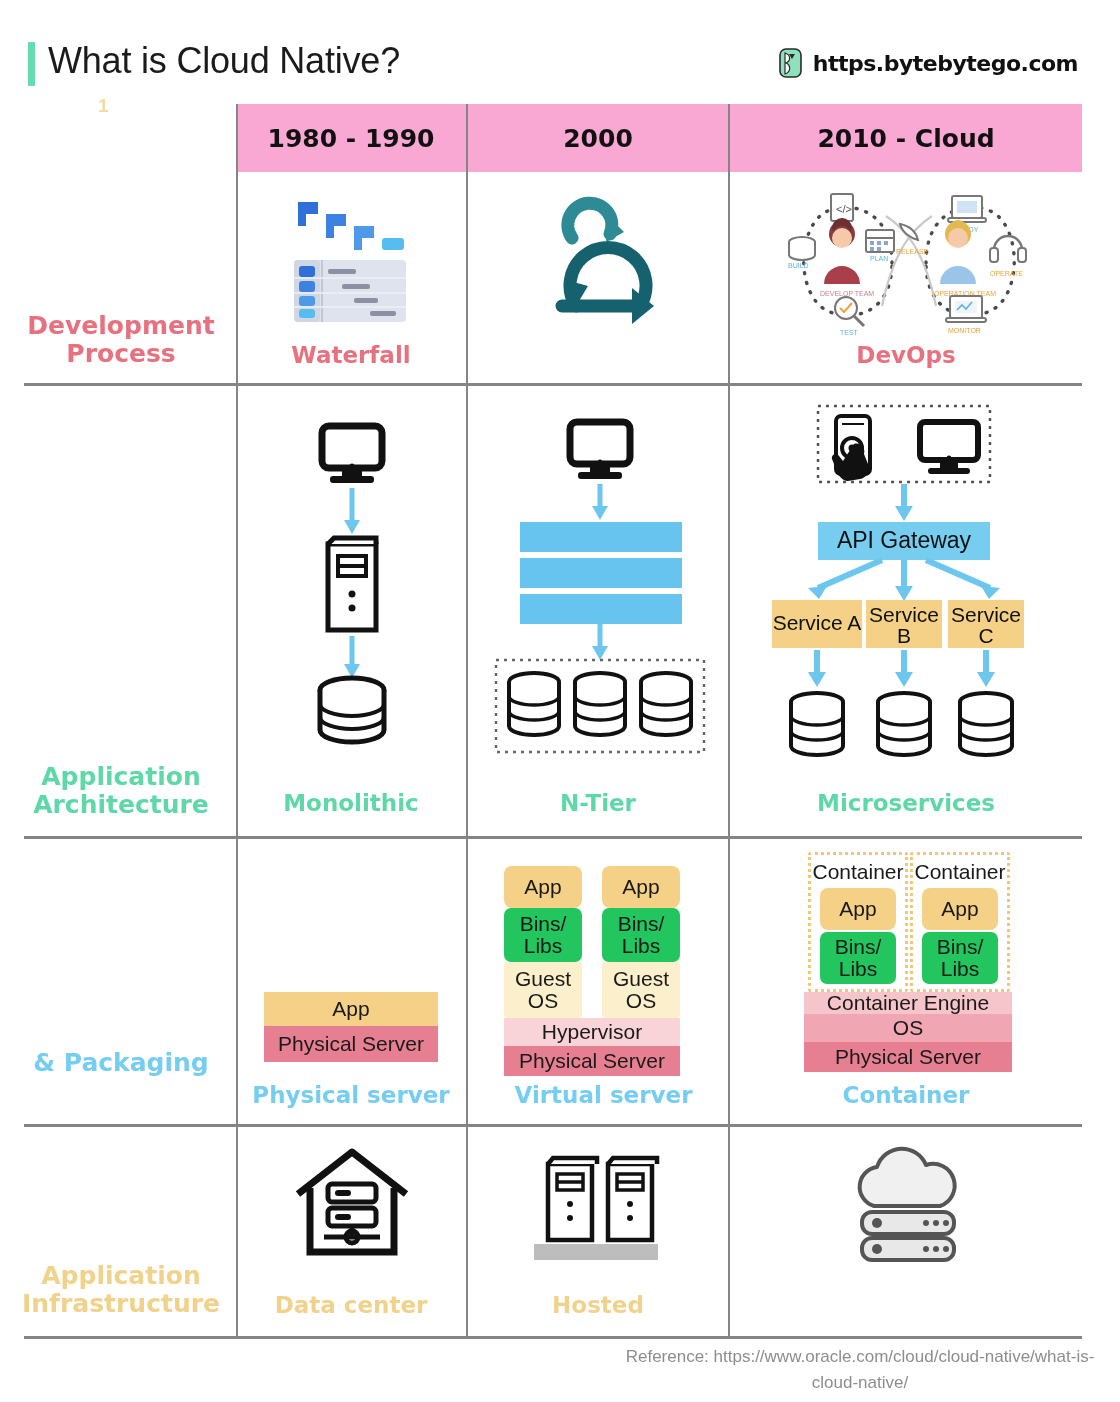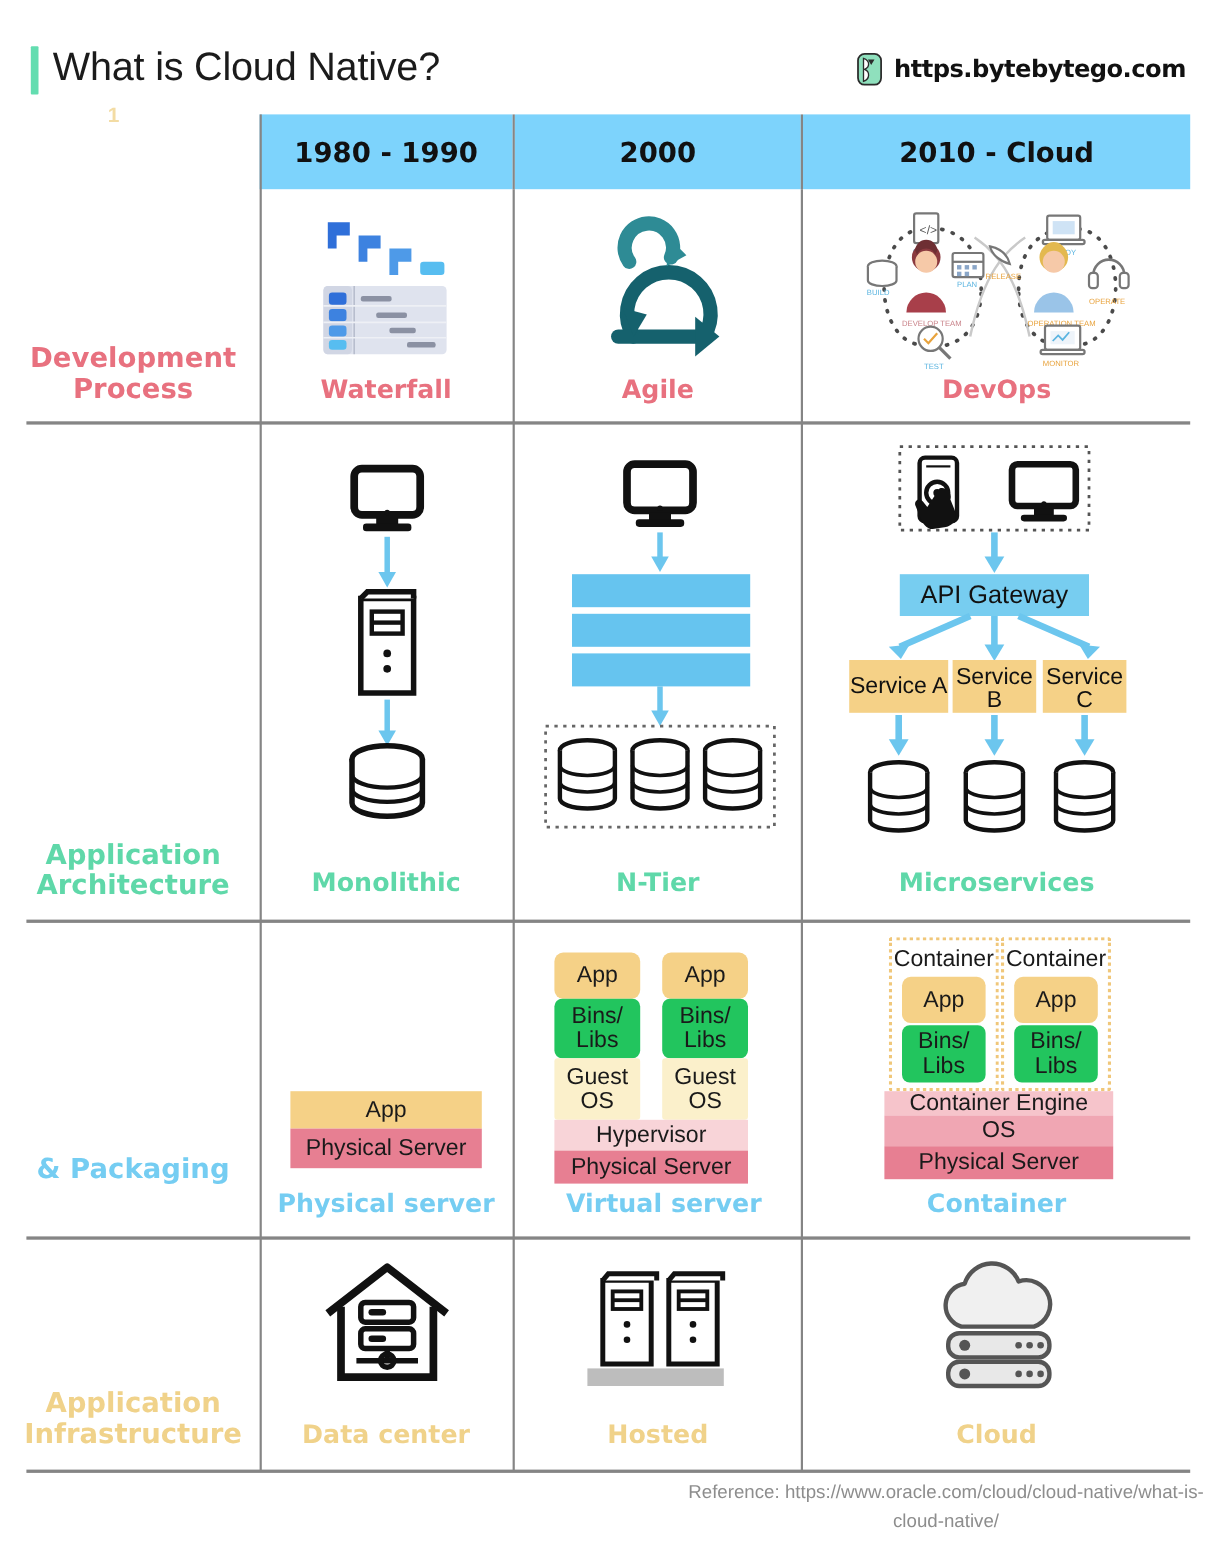--- a/index.html
+++ b/index.html
@@ -31,21 +31,21 @@
     font-size: 19px; color: #f3dca4; font-weight: 600;
   }
 
   
   .grid { position: absolute; left: 0; top: 0; width: 1120px; height: 1402px; }
   .vline { position: absolute; background: #858585; width: 2px; }
   .hline { position: absolute; background: #858585; height: 3px; }
 
   .hdr {
     position: absolute; top: 104px; height: 68px;
-    background: #7dd3fc; display: flex; align-items: center; justify-content: center;
+    background: #f9a8d4; display: flex; align-items: center; justify-content: center;
   }
   .hdr span { font-size: 25px; font-weight: 700; color: #111; font-family: "DejaVu Sans", sans-serif; }
   .hdr-sep { position: absolute; top: 104px; height: 68px; width: 2px; background: #858585; }
 
   .rowlabel {
     position: absolute; left: 8px; width: 226px;
     text-align: center; font-size: 25px; font-weight: 700; line-height: 1.12;
     font-family: "DejaVu Sans", sans-serif;
   }
   .cell { position: absolute; }
@@ -170,21 +170,20 @@
         <g fill="none" stroke-width="13" stroke-linecap="round">
           <path d="M36 50 A22 22 0 1 1 74 46" stroke="#2e8b95"></path>
           <path d="M40 118 A38 38 0 1 1 104 118" stroke="#15616d"></path>
           <path d="M26 118 H104" stroke="#15616d"></path>
         </g>
         <path d="M72 28 l16 16 l-18 10 z" fill="#2e8b95"></path>
         <path d="M30 92 l22 6 l-12 20 z" fill="#15616d"></path>
         <path d="M96 100 l22 18 l-22 18 z" fill="#15616d"></path>
       </svg>
     </div>
-    <div class="caption c-red" style="top:162px;">Agile</div>
   </div>
 
   <div class="cell" style="left:730px; top:180px; width:352px; height:200px;">
     <div class="svgwrap" style="left:44px; top:8px;">
       <svg width="270" height="150" viewBox="0 0 270 150">
 
         <g fill="none" stroke="#4a4a4a" stroke-width="3.4" stroke-linecap="round" stroke-dasharray="1 9">
           <path d="M118 75 C118 22 78 14 56 22 C22 34 20 110 56 124 C84 134 118 122 118 75 Z"></path>
           <path d="M152 75 C152 22 192 14 214 22 C248 34 250 110 214 124 C186 134 152 122 152 75 Z"></path>
         </g>
@@ -533,18 +532,17 @@
         <circle cx="80" cy="75" r="3" fill="#555"></circle>
         <circle cx="90" cy="75" r="3" fill="#555"></circle>
         <circle cx="100" cy="75" r="3" fill="#555"></circle>
         <rect x="16" y="90" width="92" height="22" rx="10" fill="#e8e8e8" stroke="#555" stroke-width="4"></rect>
         <circle cx="31" cy="101" r="5" fill="#555"></circle>
         <circle cx="80" cy="101" r="3" fill="#555"></circle>
         <circle cx="90" cy="101" r="3" fill="#555"></circle>
         <circle cx="100" cy="101" r="3" fill="#555"></circle>
       </svg>
     </div>
-    <div class="caption c-gold" style="top:160px;">Cloud</div>
   </div>
 
   <div class="reference">Reference: https://www.oracle.com/cloud/cloud-native/what-is-cloud-native/</div>
 
 </div>
 
 </body></html>

